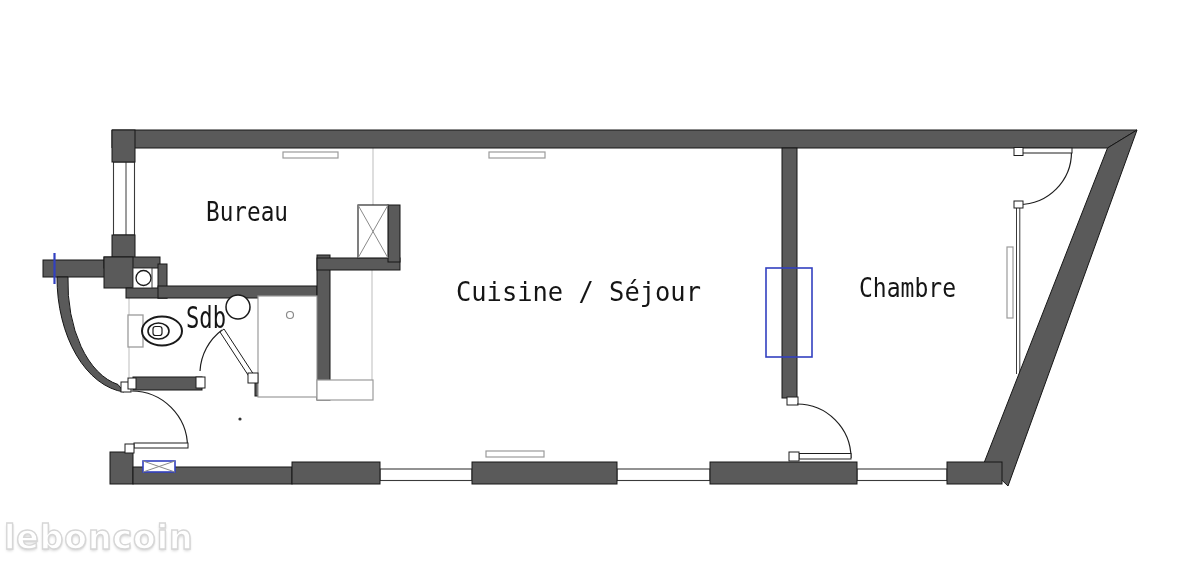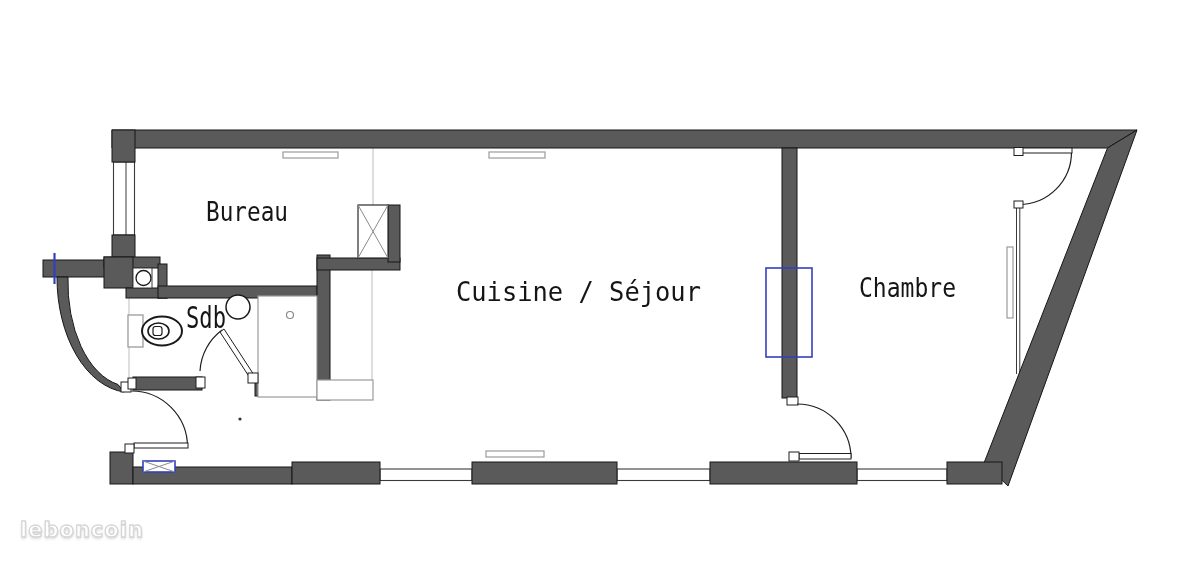--- a/index.html
+++ b/index.html
@@ -15,21 +15,21 @@
   .thin{fill:#ffffff;stroke:var(--fixture);stroke-width:1.2;}
   .lite{stroke:#bdbdbd;stroke-width:1;fill:none;}
   .fixt{fill:#ffffff;stroke:#1a1a1a;}
   .arc{fill:none;stroke:#1e1e1e;stroke-width:1.2;}
   .leaf{fill:#ffffff;stroke:#1e1e1e;stroke-width:1;}
   .cap{fill:#ffffff;stroke:#1e1e1e;stroke-width:1;}
   .blue{fill:none;stroke:var(--accent);stroke-width:1.6;}
   .bluefill{fill:#ffffff;stroke:var(--accent);stroke-width:1.6;}
   .xline{stroke:#8a8a8a;stroke-width:1;fill:none;}
   .lbl{font-family:"DejaVu Sans Mono","Liberation Mono",monospace;fill:var(--label);}
-  .watermark{position:absolute;left:20px;top:518px;font-size:21px;font-weight:700;
+  .watermark{position:absolute;left:4px;top:518px;font-size:33px;font-weight:700;
              letter-spacing:1px;color:#ffffff;-webkit-text-stroke:1.3px #d6d6d6;
              text-shadow:0 2px 3px #d9d9d9, 1px 1px 1px #e2e2e2;
              font-family:"DejaVu Sans","Liberation Sans",sans-serif;}
 </style>
 </head>
 <body>
 
 <div class="stage">
   <svg width="1200" height="570" viewBox="0 0 1200 570">
 

